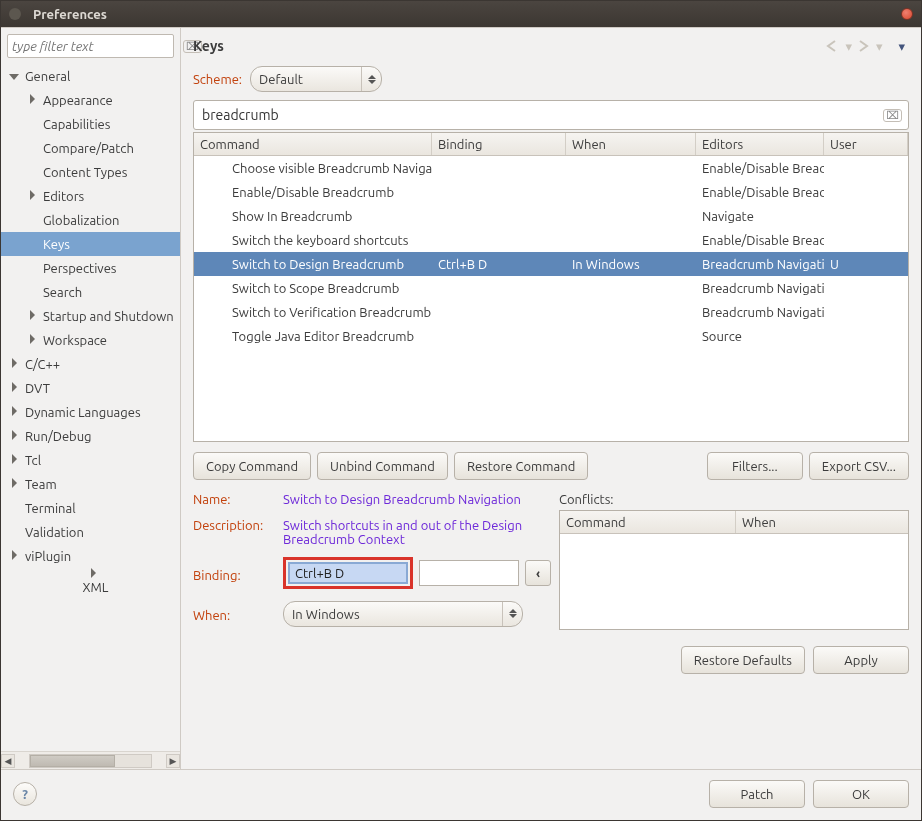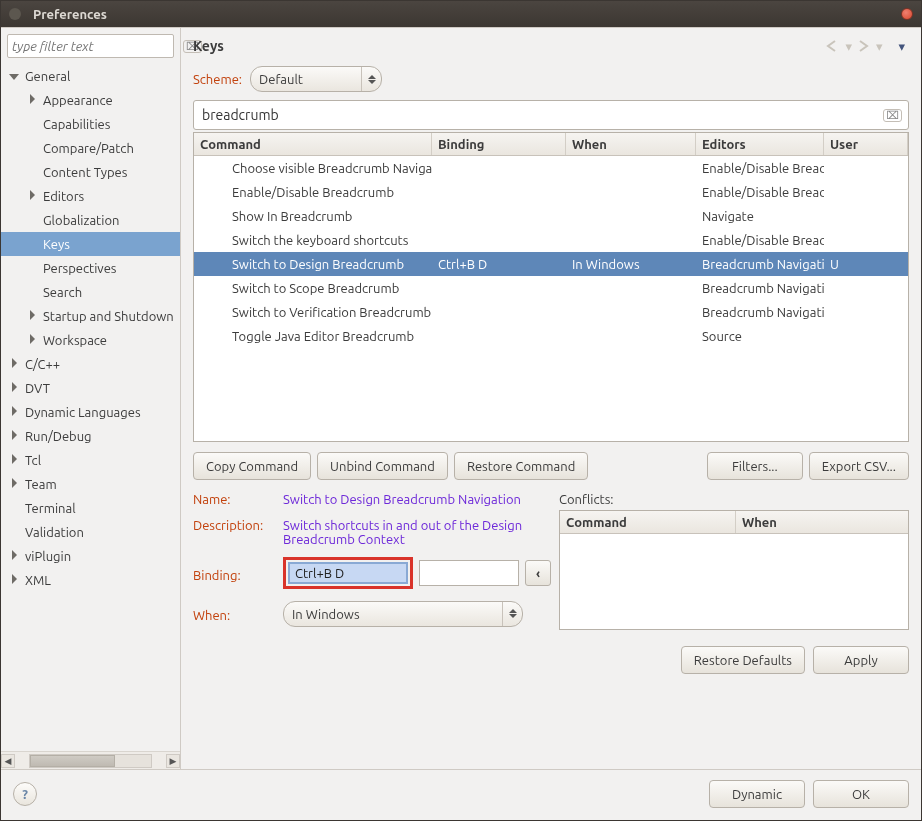--- a/index.html
+++ b/index.html
@@ -47,21 +47,21 @@
 .combo .knob::after  { content:""; border-left:4px solid transparent; border-right:4px solid transparent; border-top:4px solid #555; }
 
 .searchbox { position:relative; margin: 4px 12px 0 12px; height:30px; border:1px solid #b7b1a8; border-radius:3px; background:#fff; display:flex; align-items:center; padding:0 24px 0 8px; }
 .searchbox input { border:none; outline:none; flex:1; font-size:14px; color:#333; }
 .searchbox .clear { position:absolute; right:6px; color:#888; font-size:11px; border:1px solid #c4beb6; border-radius:3px; padding:0 2px; line-height:11px; }
 
 .table-wrap { margin: 2px 12px 0 12px; border:1px solid #b7b1a8; background:#fff; height: 310px; overflow:hidden; display:flex; flex-direction:column; }
 .thead, .trowd { display:flex; }
 .thead { background: linear-gradient(#f6f4f1,#eae6df); border-bottom:1px solid #c8c2ba; }
 .th, .td { padding: 4px 6px; overflow:hidden; white-space:nowrap; }
-.th { border-right:1px solid #d3cec6; font-weight:bold; color:#3c3c3c; }
+.th { border-right:1px solid #d3cec6; font-weight:normal; color:#3c3c3c; }
 .c-cmd { width: 238px; }
 .c-bind { width: 134px; }
 .c-when { width: 130px; }
 .c-cat { width: 128px; }
 .c-user { flex:1; }
 .tbody { flex:1; overflow:hidden; }
 .trowd { height:24px; align-items:center; }
 .trowd .td.c-cmd { padding-left: 38px; }
 .trowd.sel { background:#5e87b8; }
 .trowd.sel .td { color:#fff; }
@@ -199,21 +199,21 @@
               <span style="padding-left: 4px;">Terminal</span>
             </div>
             <div class="trow" style="padding-left: 6px;">
               <span class="arrow"></span>
               <span style="padding-left: 4px;">Validation</span>
             </div>
             <div class="trow" style="padding-left: 6px;">
               <span class="arrow"><span class="tri r"></span></span>
               <span style="padding-left: 4px;">viPlugin</span>
             </div>
-            <div class="trow" style="padding-left: 6px;">
+            <div class="trow" style="padding-left: 6px; flex-direction: column;">
               <span class="arrow"><span class="tri r"></span></span>
               <span style="padding-left: 4px;">XML</span>
             </div>
           </div>
         <div class="scrollstrip">
           <div class="abtn">◀</div>
           <div class="track">
               <div class="thumb"></div>
             </div>
           <div class="abtn">▶</div>
@@ -368,18 +368,18 @@
         <div class="ftr-actions">
           <div class="btn wide">Restore Defaults</div>
           <div class="btn wide">Apply</div>
         </div>
       </div>
     </div>
 
     <div class="bottom-bar">
       <div class="help-btn">?</div>
       <div class="spacer"></div>
-      <div class="btn wide">Dynamic</div>
+      <div class="btn wide">Patch</div>
       <div style="width:8px"></div>
       <div class="btn wide">OK</div>
     </div>
   </div>
 </div>
 
 </body></html>

